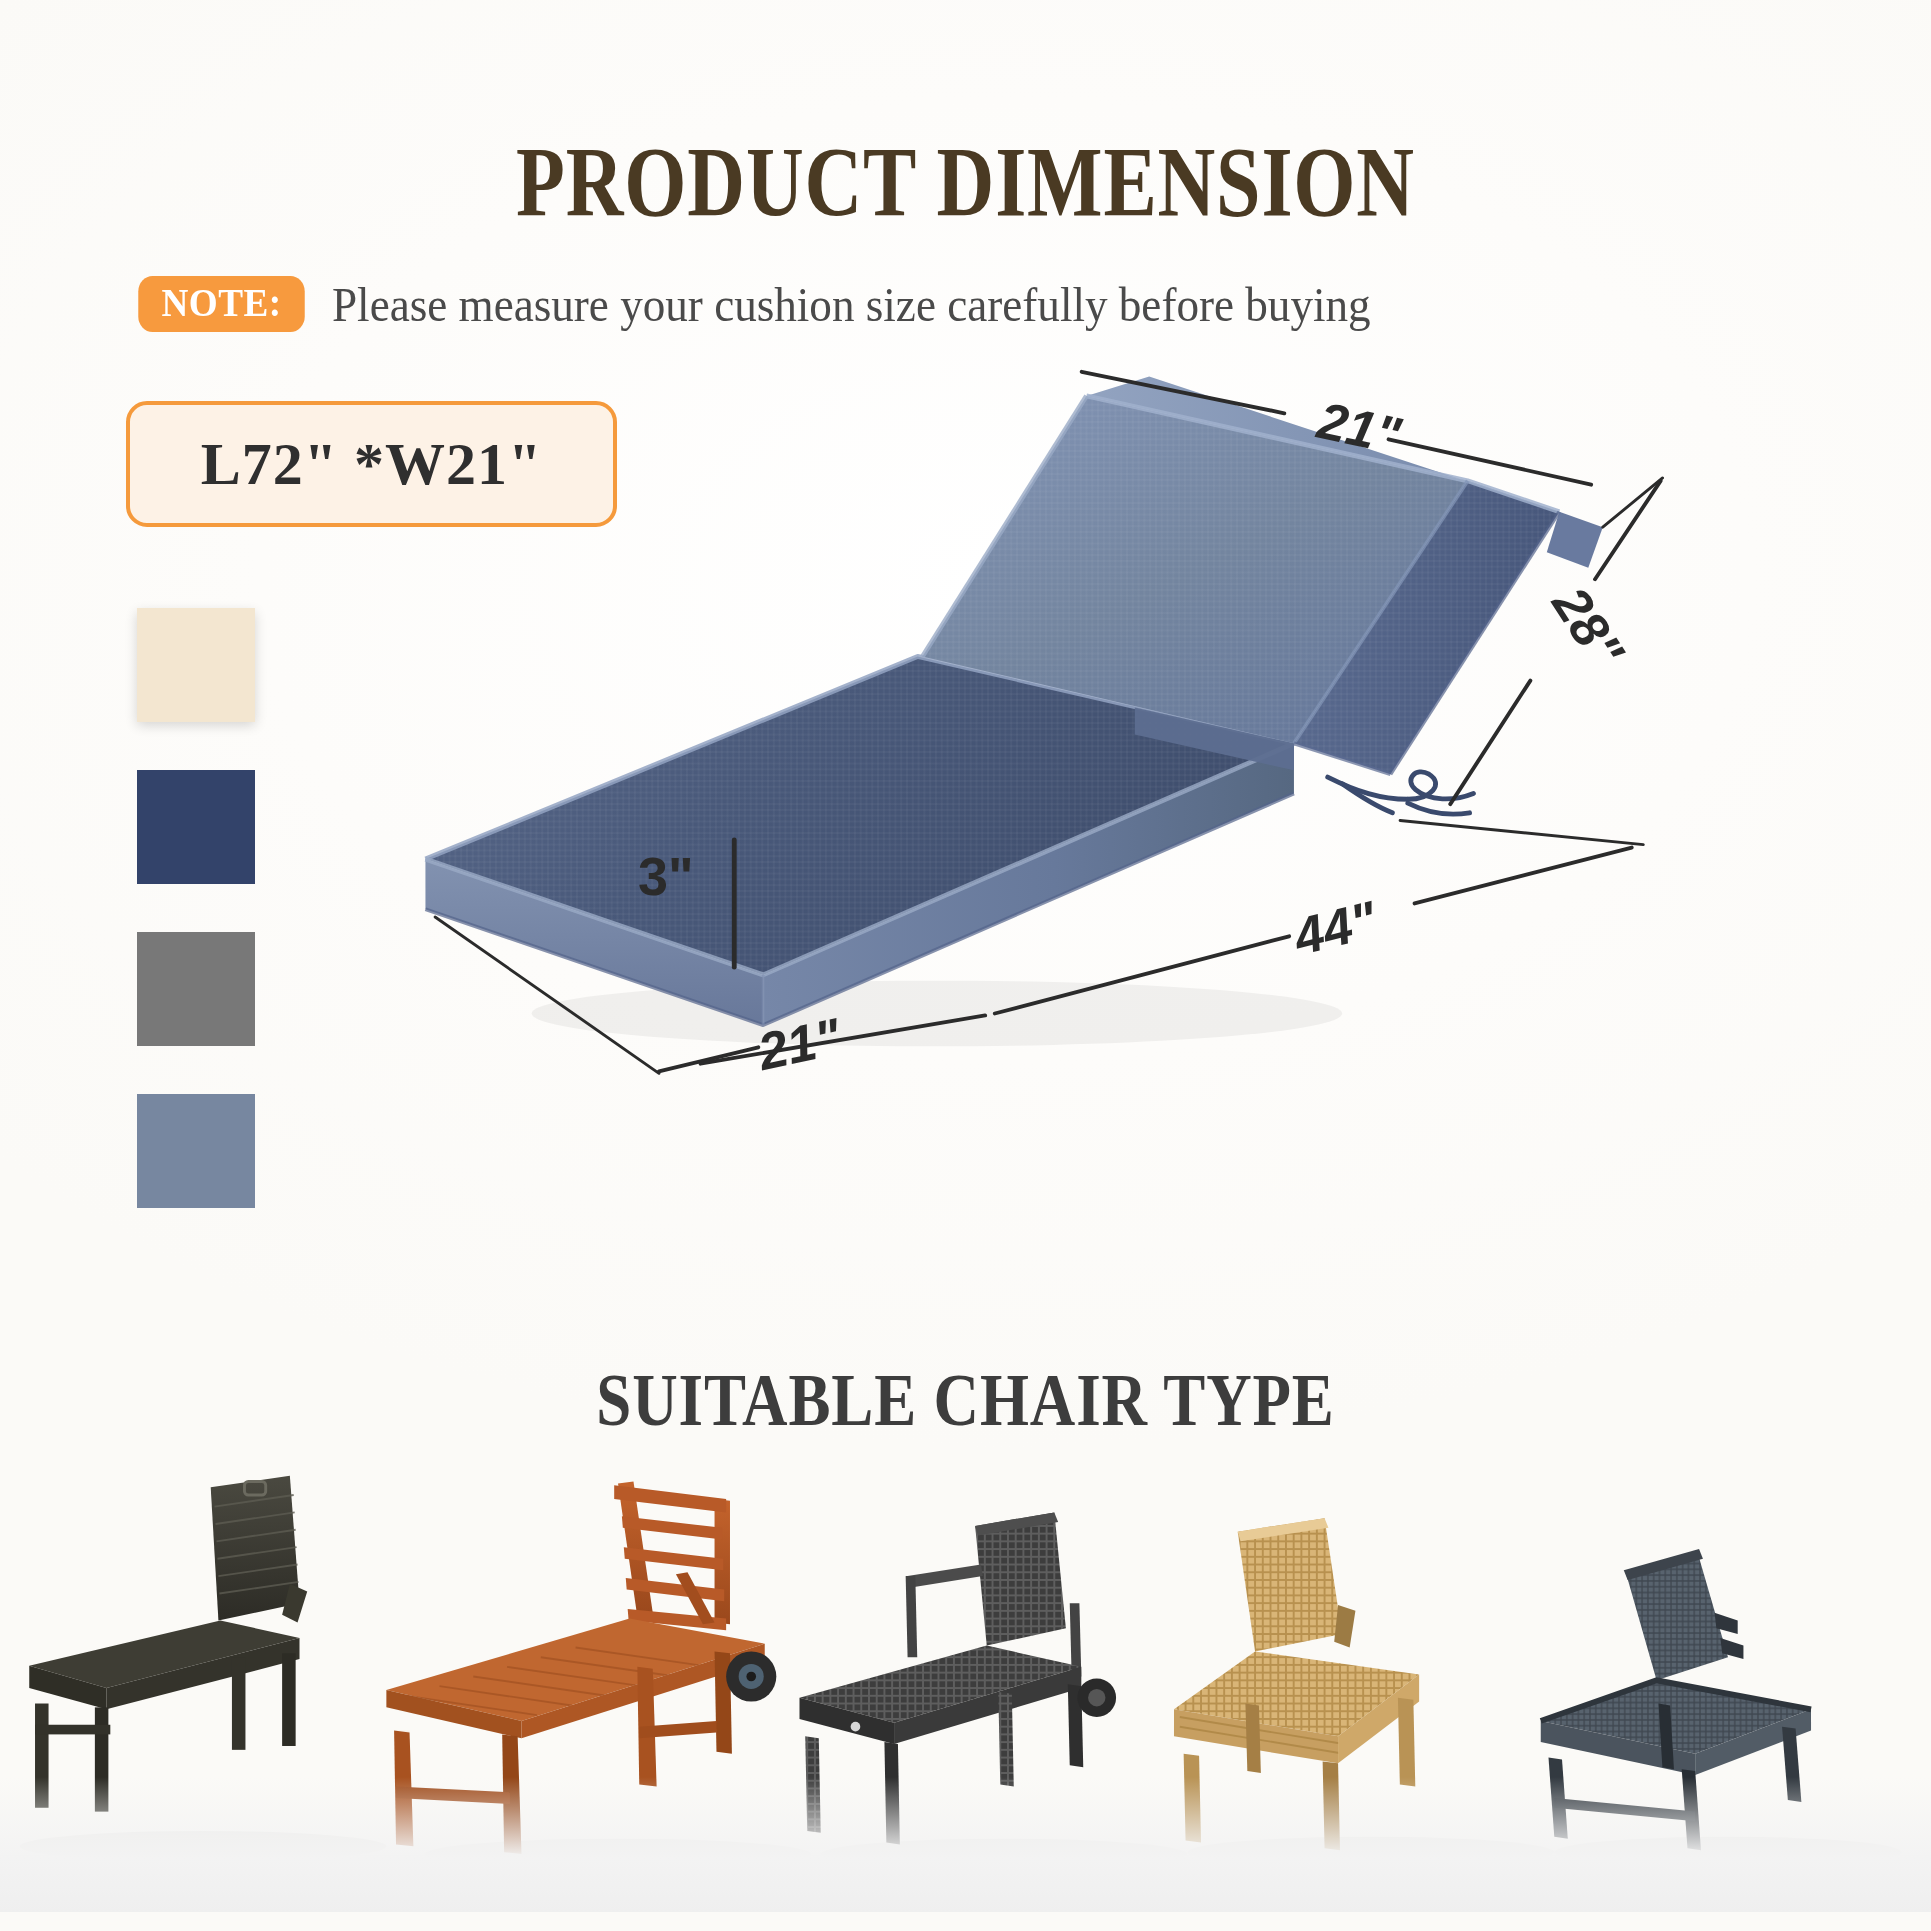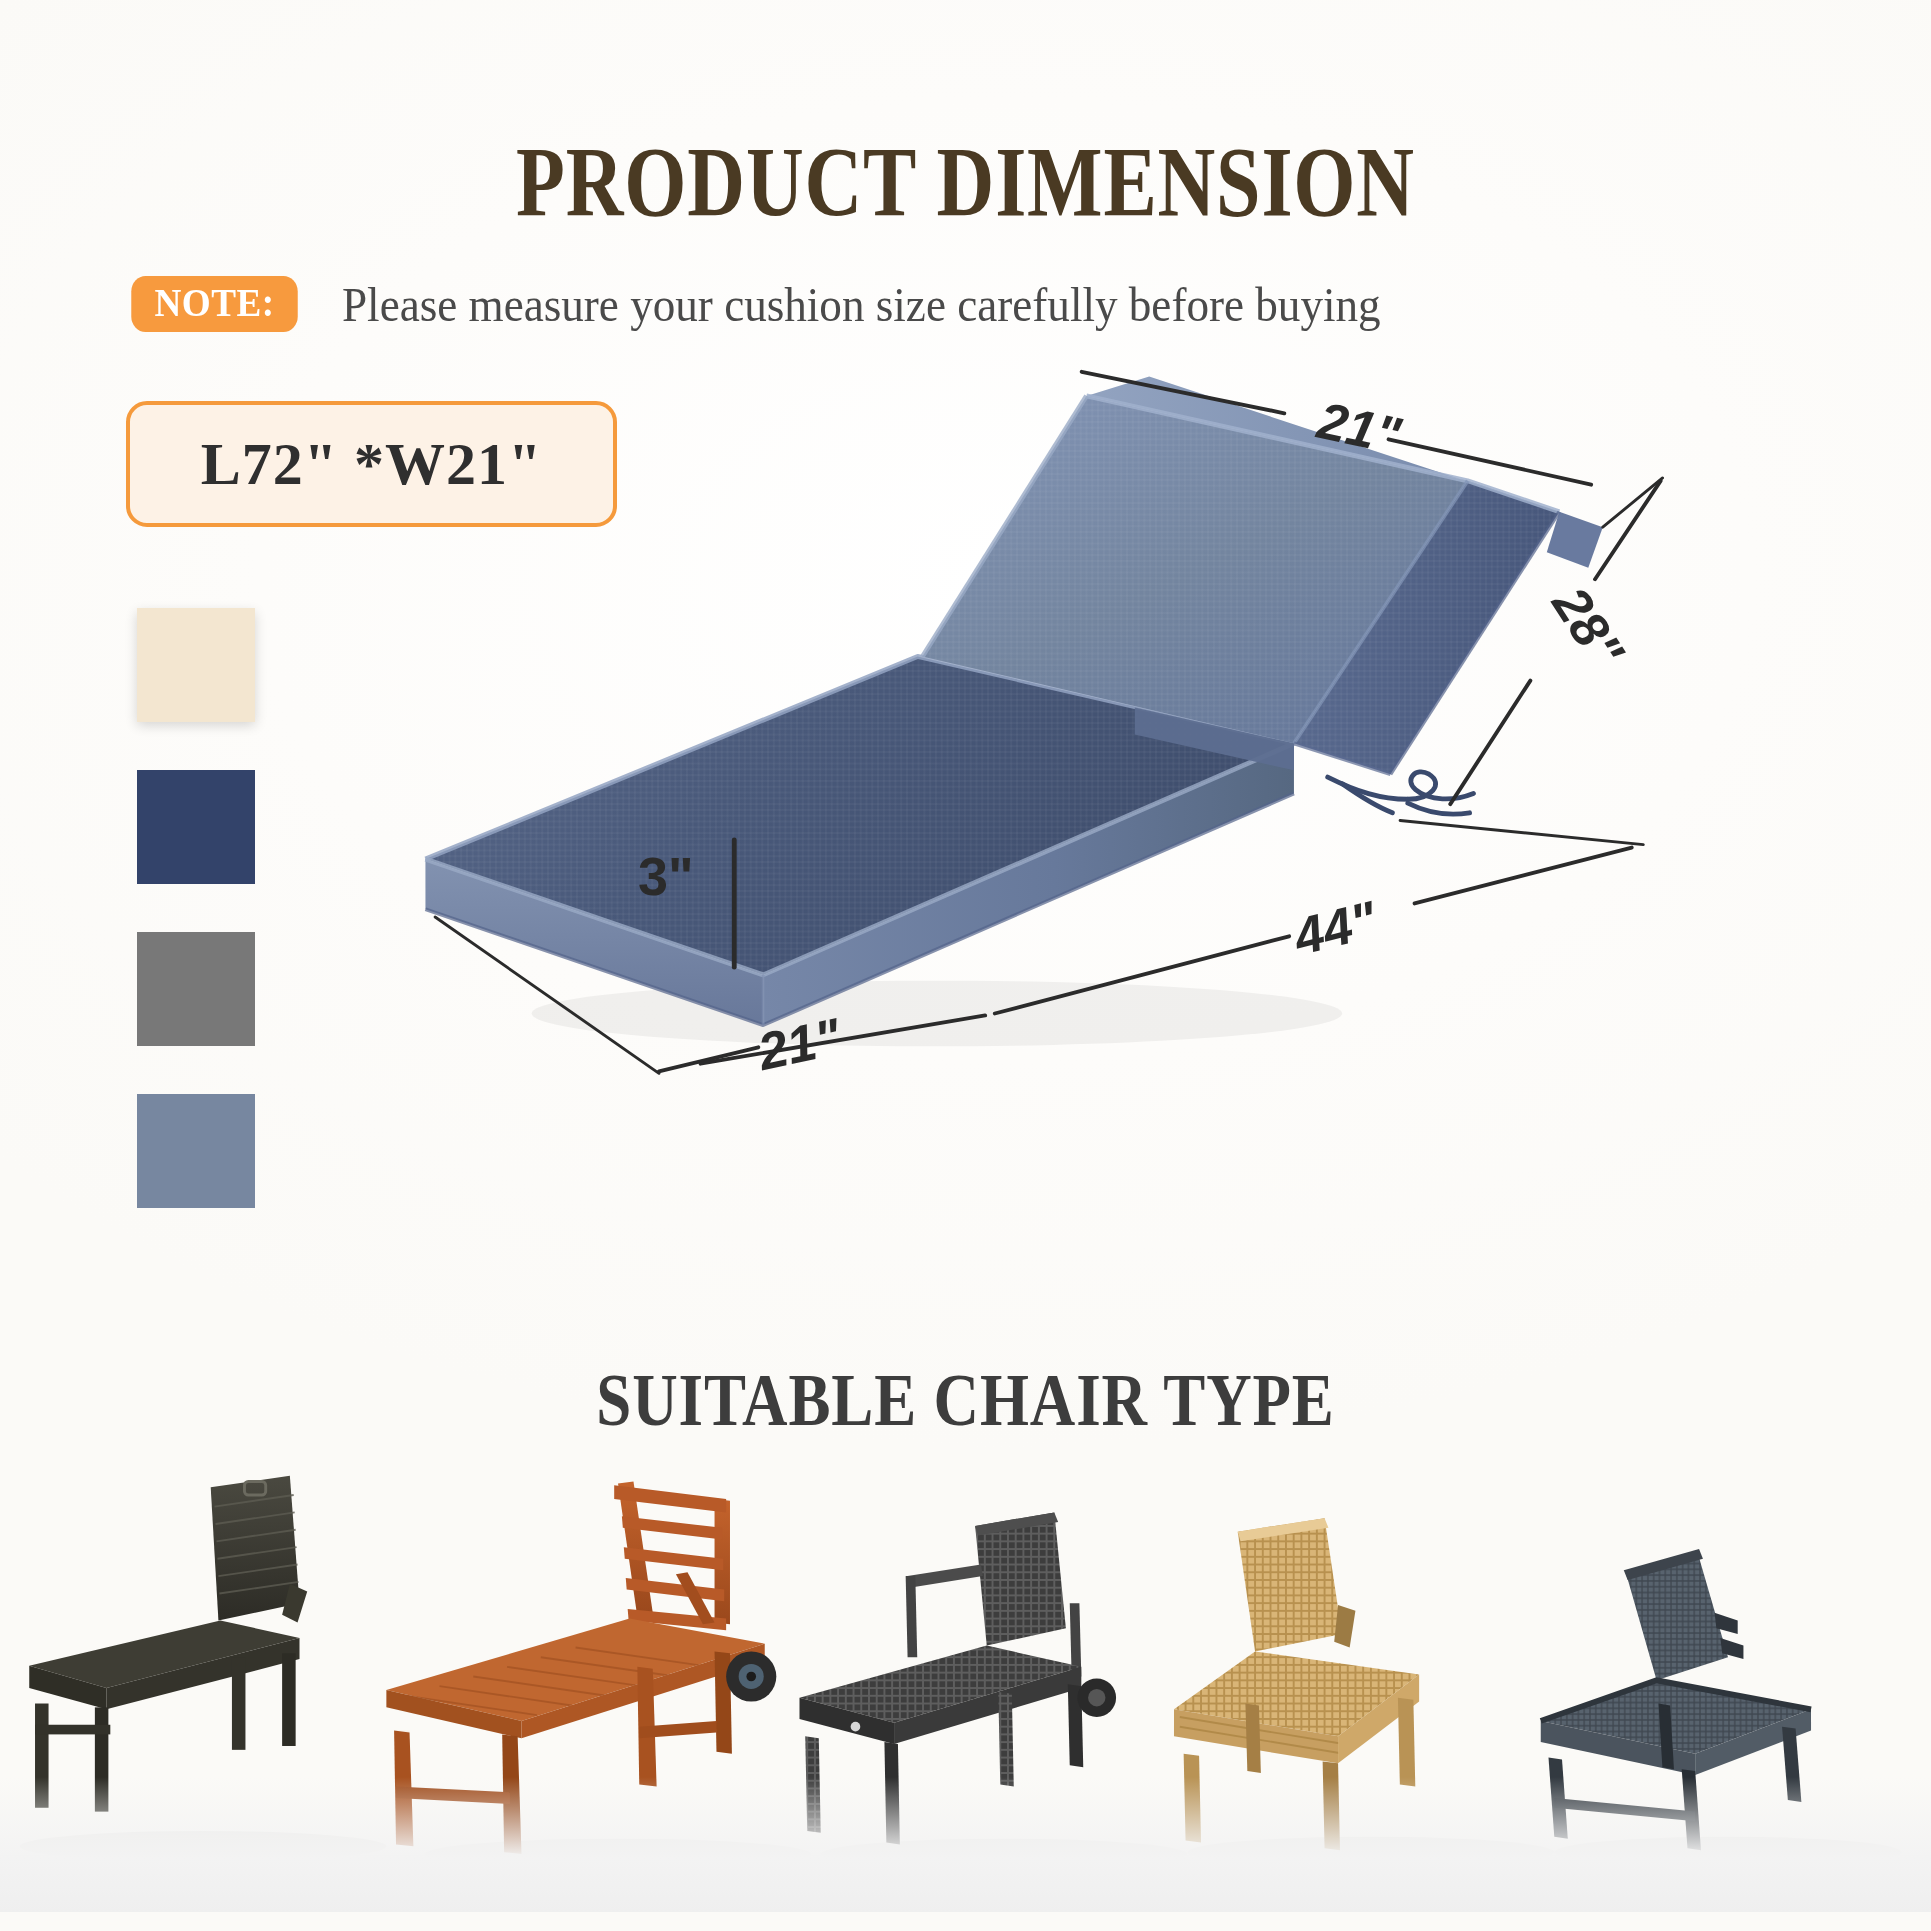--- a/index.html
+++ b/index.html
@@ -20,21 +20,21 @@
     font-weight:700;
     font-size:100px;
     letter-spacing:1px;
     color:#4a3a23;
     transform:scaleX(0.80);
     transform-origin:center top;
     white-space:nowrap;
   }
 
   
-  .note-row{position:absolute;top:276px;left:125px;display:flex;align-items:center;gap:38px;text-align:center;}
+  .note-row{position:absolute;top:276px;left:132px;display:flex;align-items:center;gap:21px;text-align:center;}
   .note-badge{
     background:#f79a3e;color:#ffffff;
     font-family:"Liberation Serif", serif;font-weight:700;
     font-size:40px;letter-spacing:0.5px;
     padding:5.8px 25px 8.7px 25px;border-radius:15.4px;
     line-height:1.05;
     transform:scaleX(0.93);
   }
   .note-text{
     font-family:"Liberation Serif", serif;

